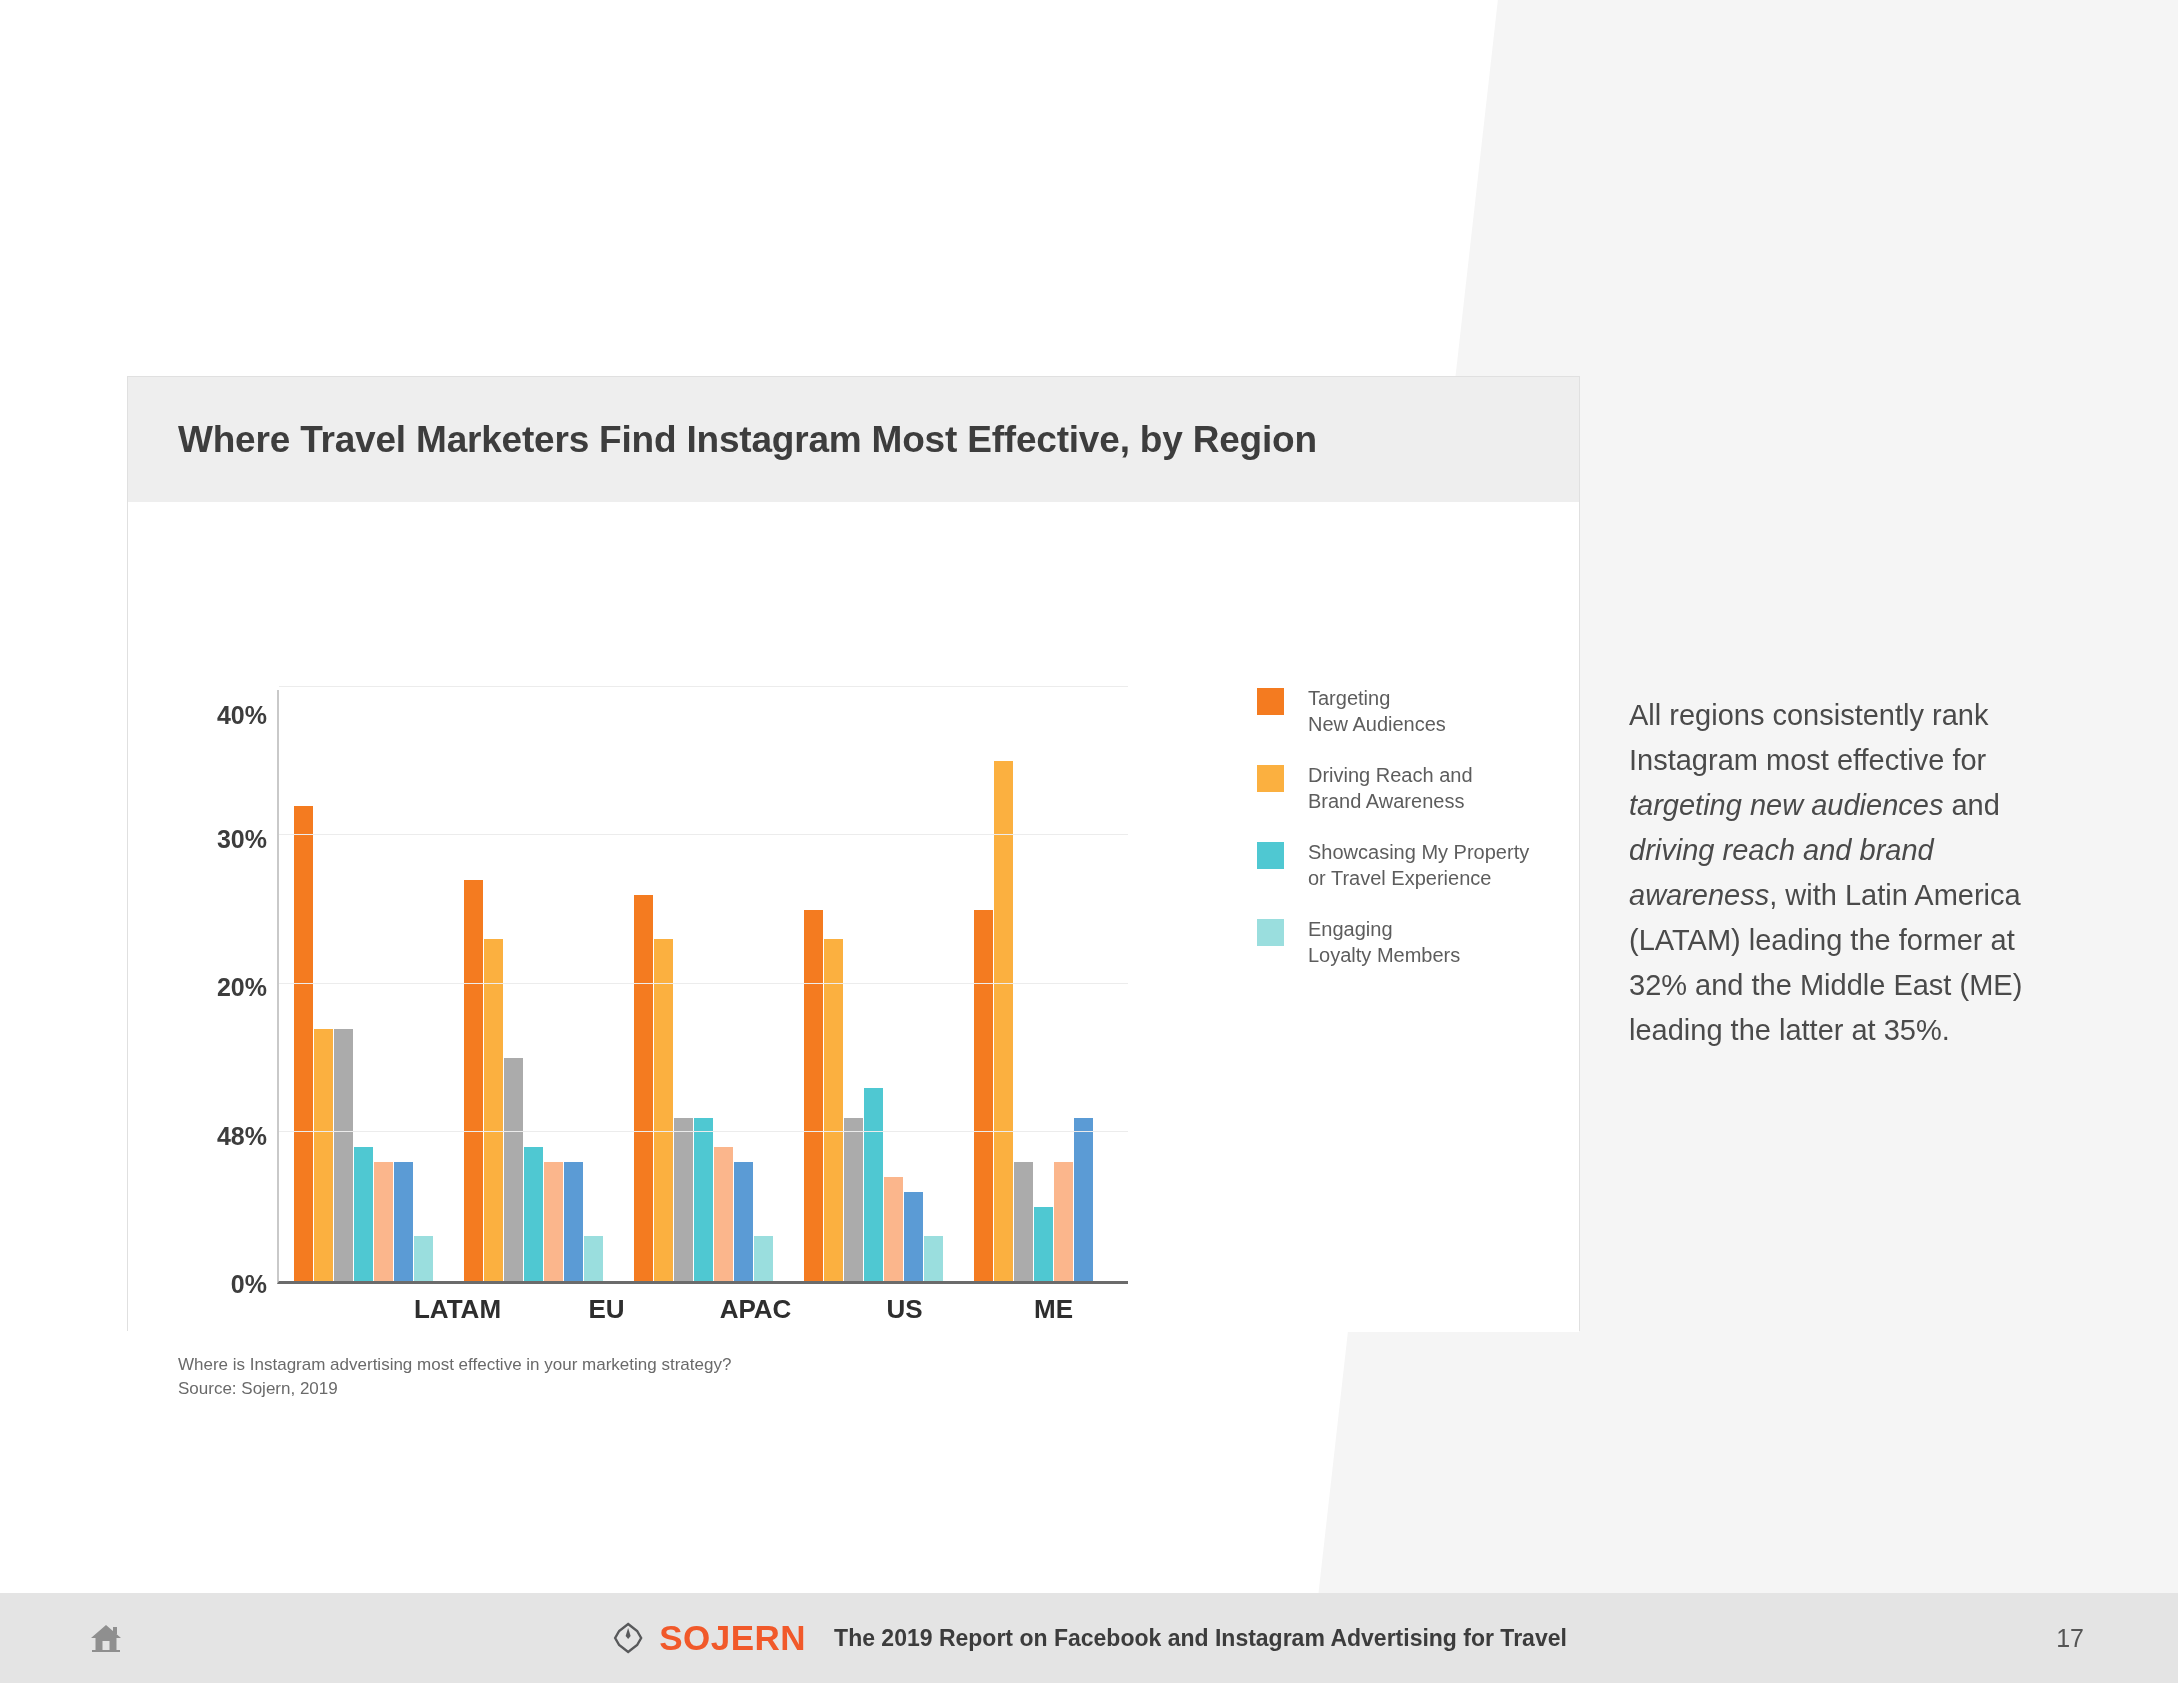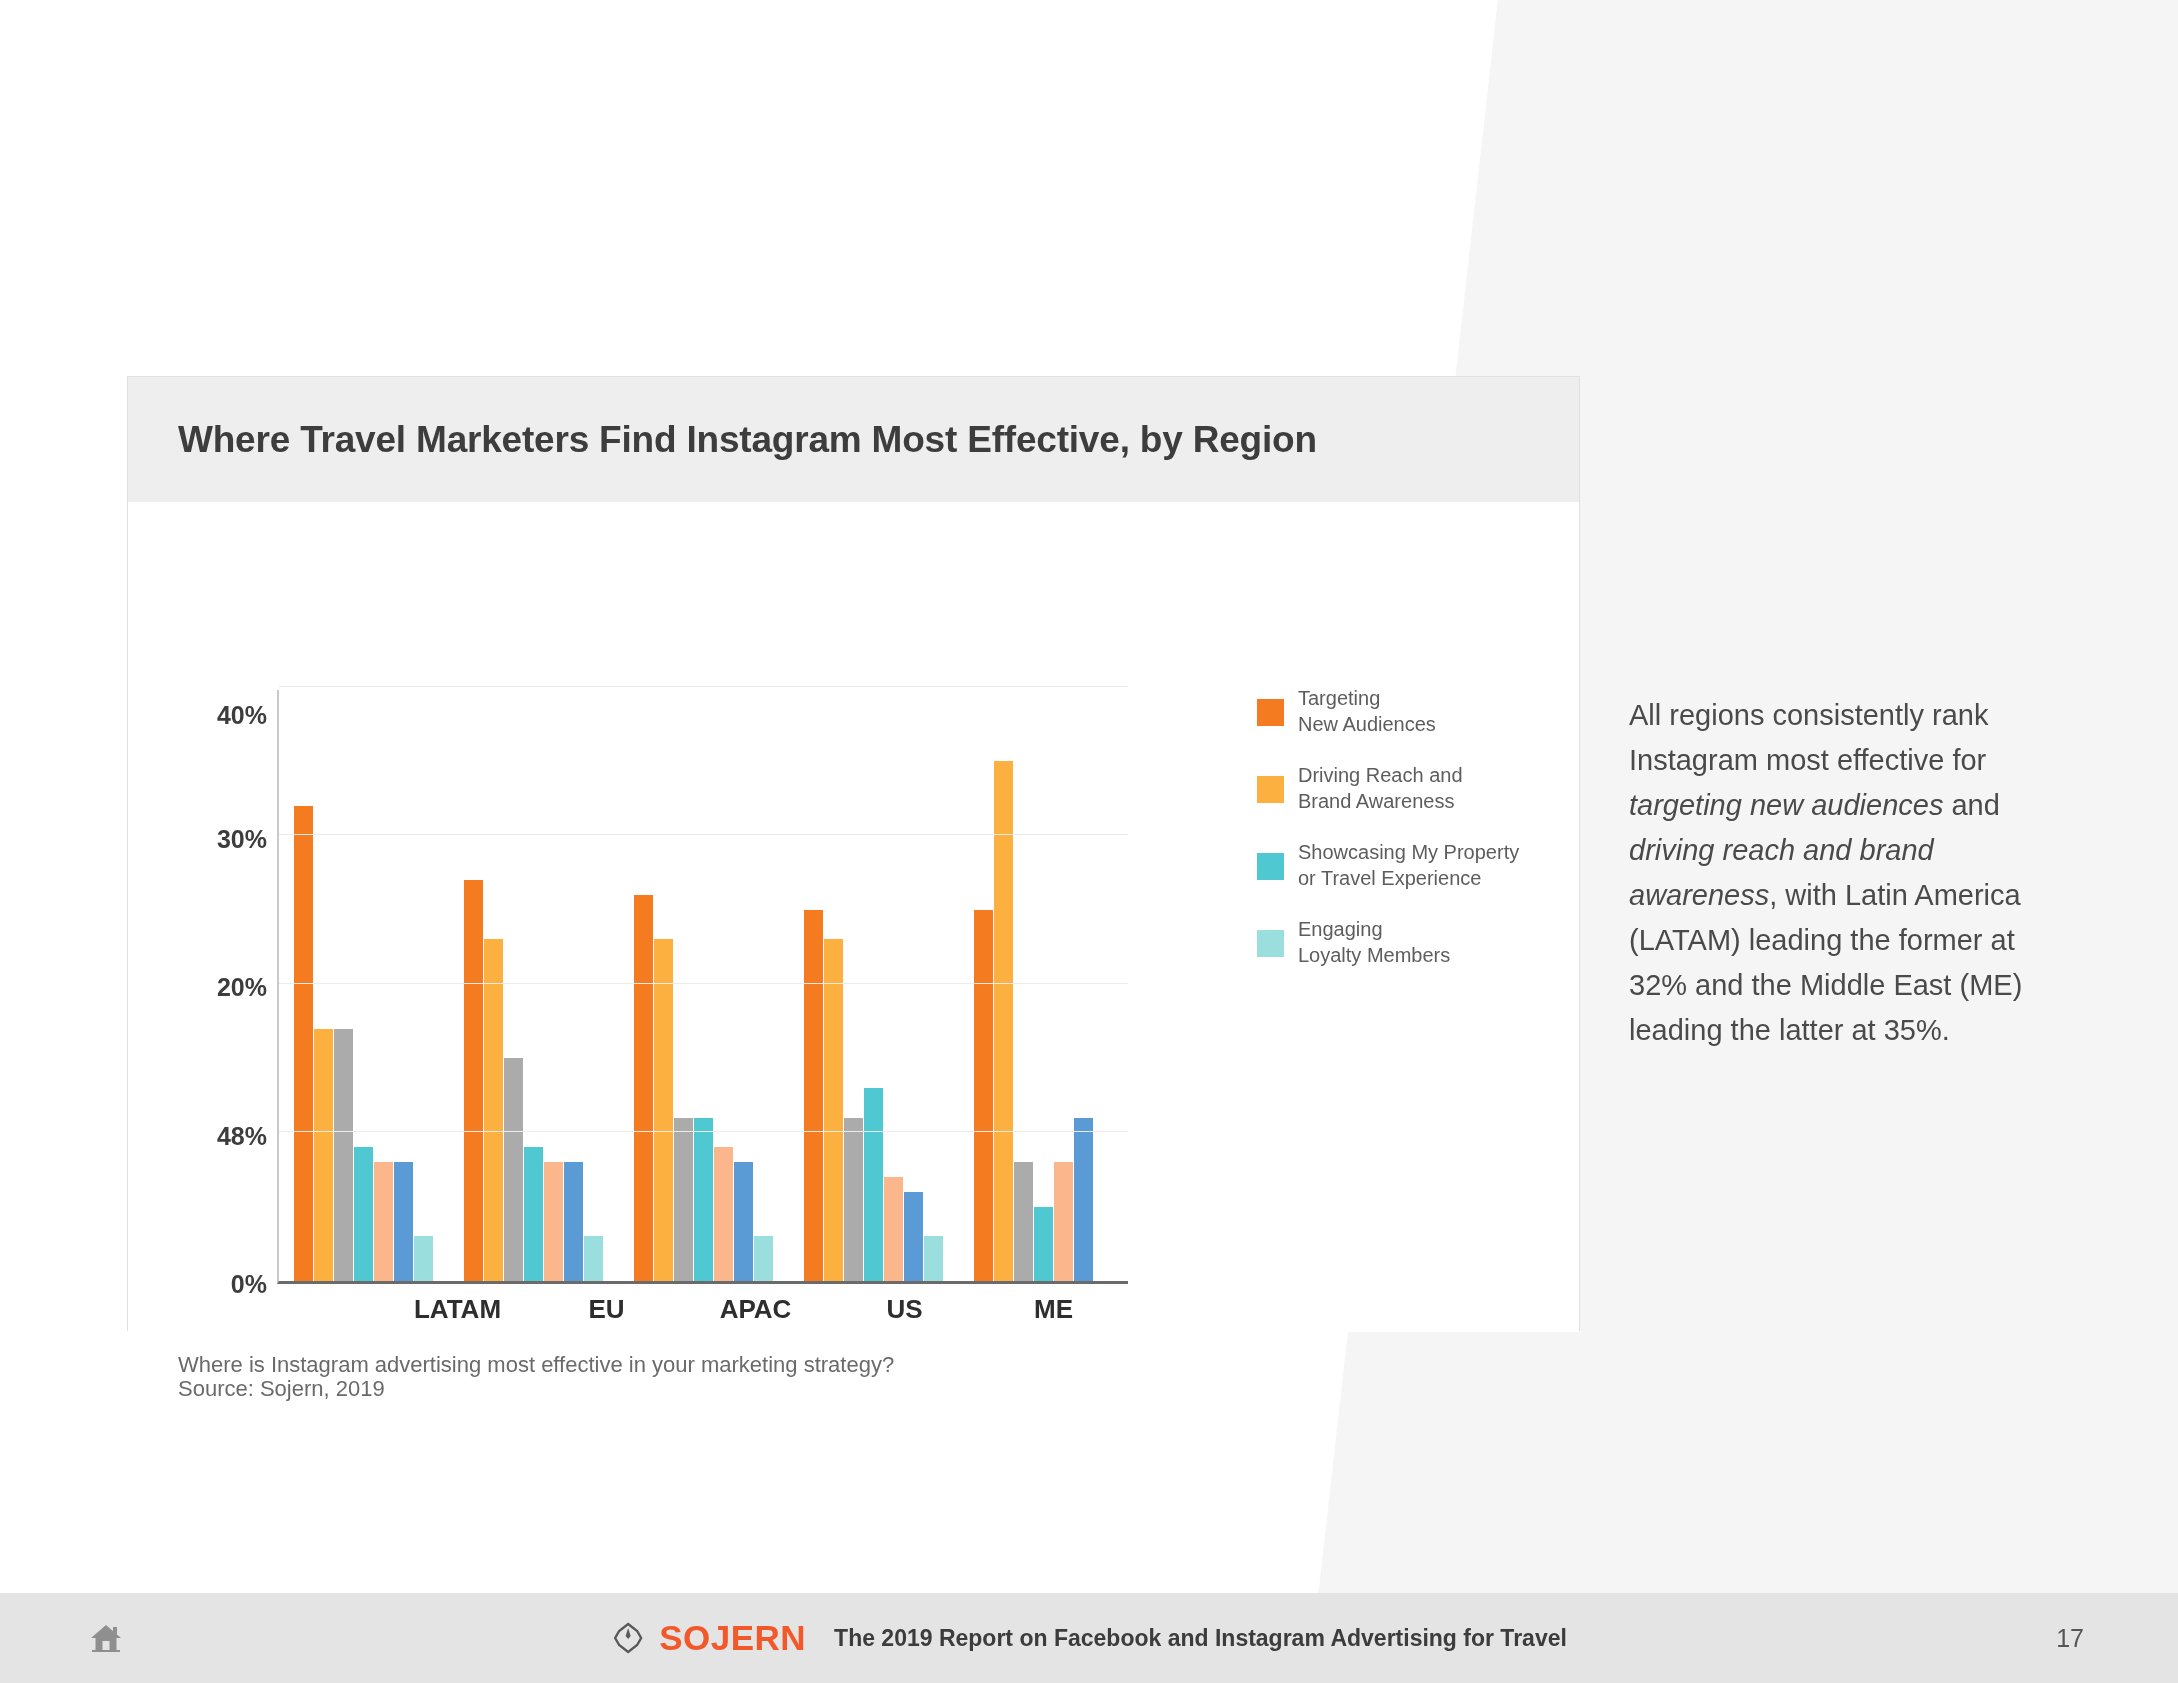--- a/index.html
+++ b/index.html
@@ -143,37 +143,38 @@
     width: 149px;
   }
 
   
   .legend {
     position: absolute;
     left: 1129px; top: 183px;
     width: 297px;
   }
   .legend-item {
-    display: flex; align-items: center;
+    display: flex; align-items: flex-start;
     margin-bottom: 25px;
+    gap: 10px;
   }
   .legend-swatch {
     width: 27px; height: 27px; flex: none;
     margin-right: 14px; margin-top: 3px;
   }
   .legend-label {
     font-size: 20px; line-height: 26px; color: #5d5d5d;
     white-space: pre-line;
   }
 
   
   .footnote {
     position: absolute;
     left: 50px; top: 851px;
-    font-size: 22px; line-height: 24px; color: #6a6a6a;
+    font-size: 17px; line-height: 24px; color: #6a6a6a;
   }
 
   
   .commentary {
     position: absolute;
     left: 1629px; top: 693px;
     width: 446px;
     font-size: 29px;
     line-height: 45px;
     color: #4a4a4a;

